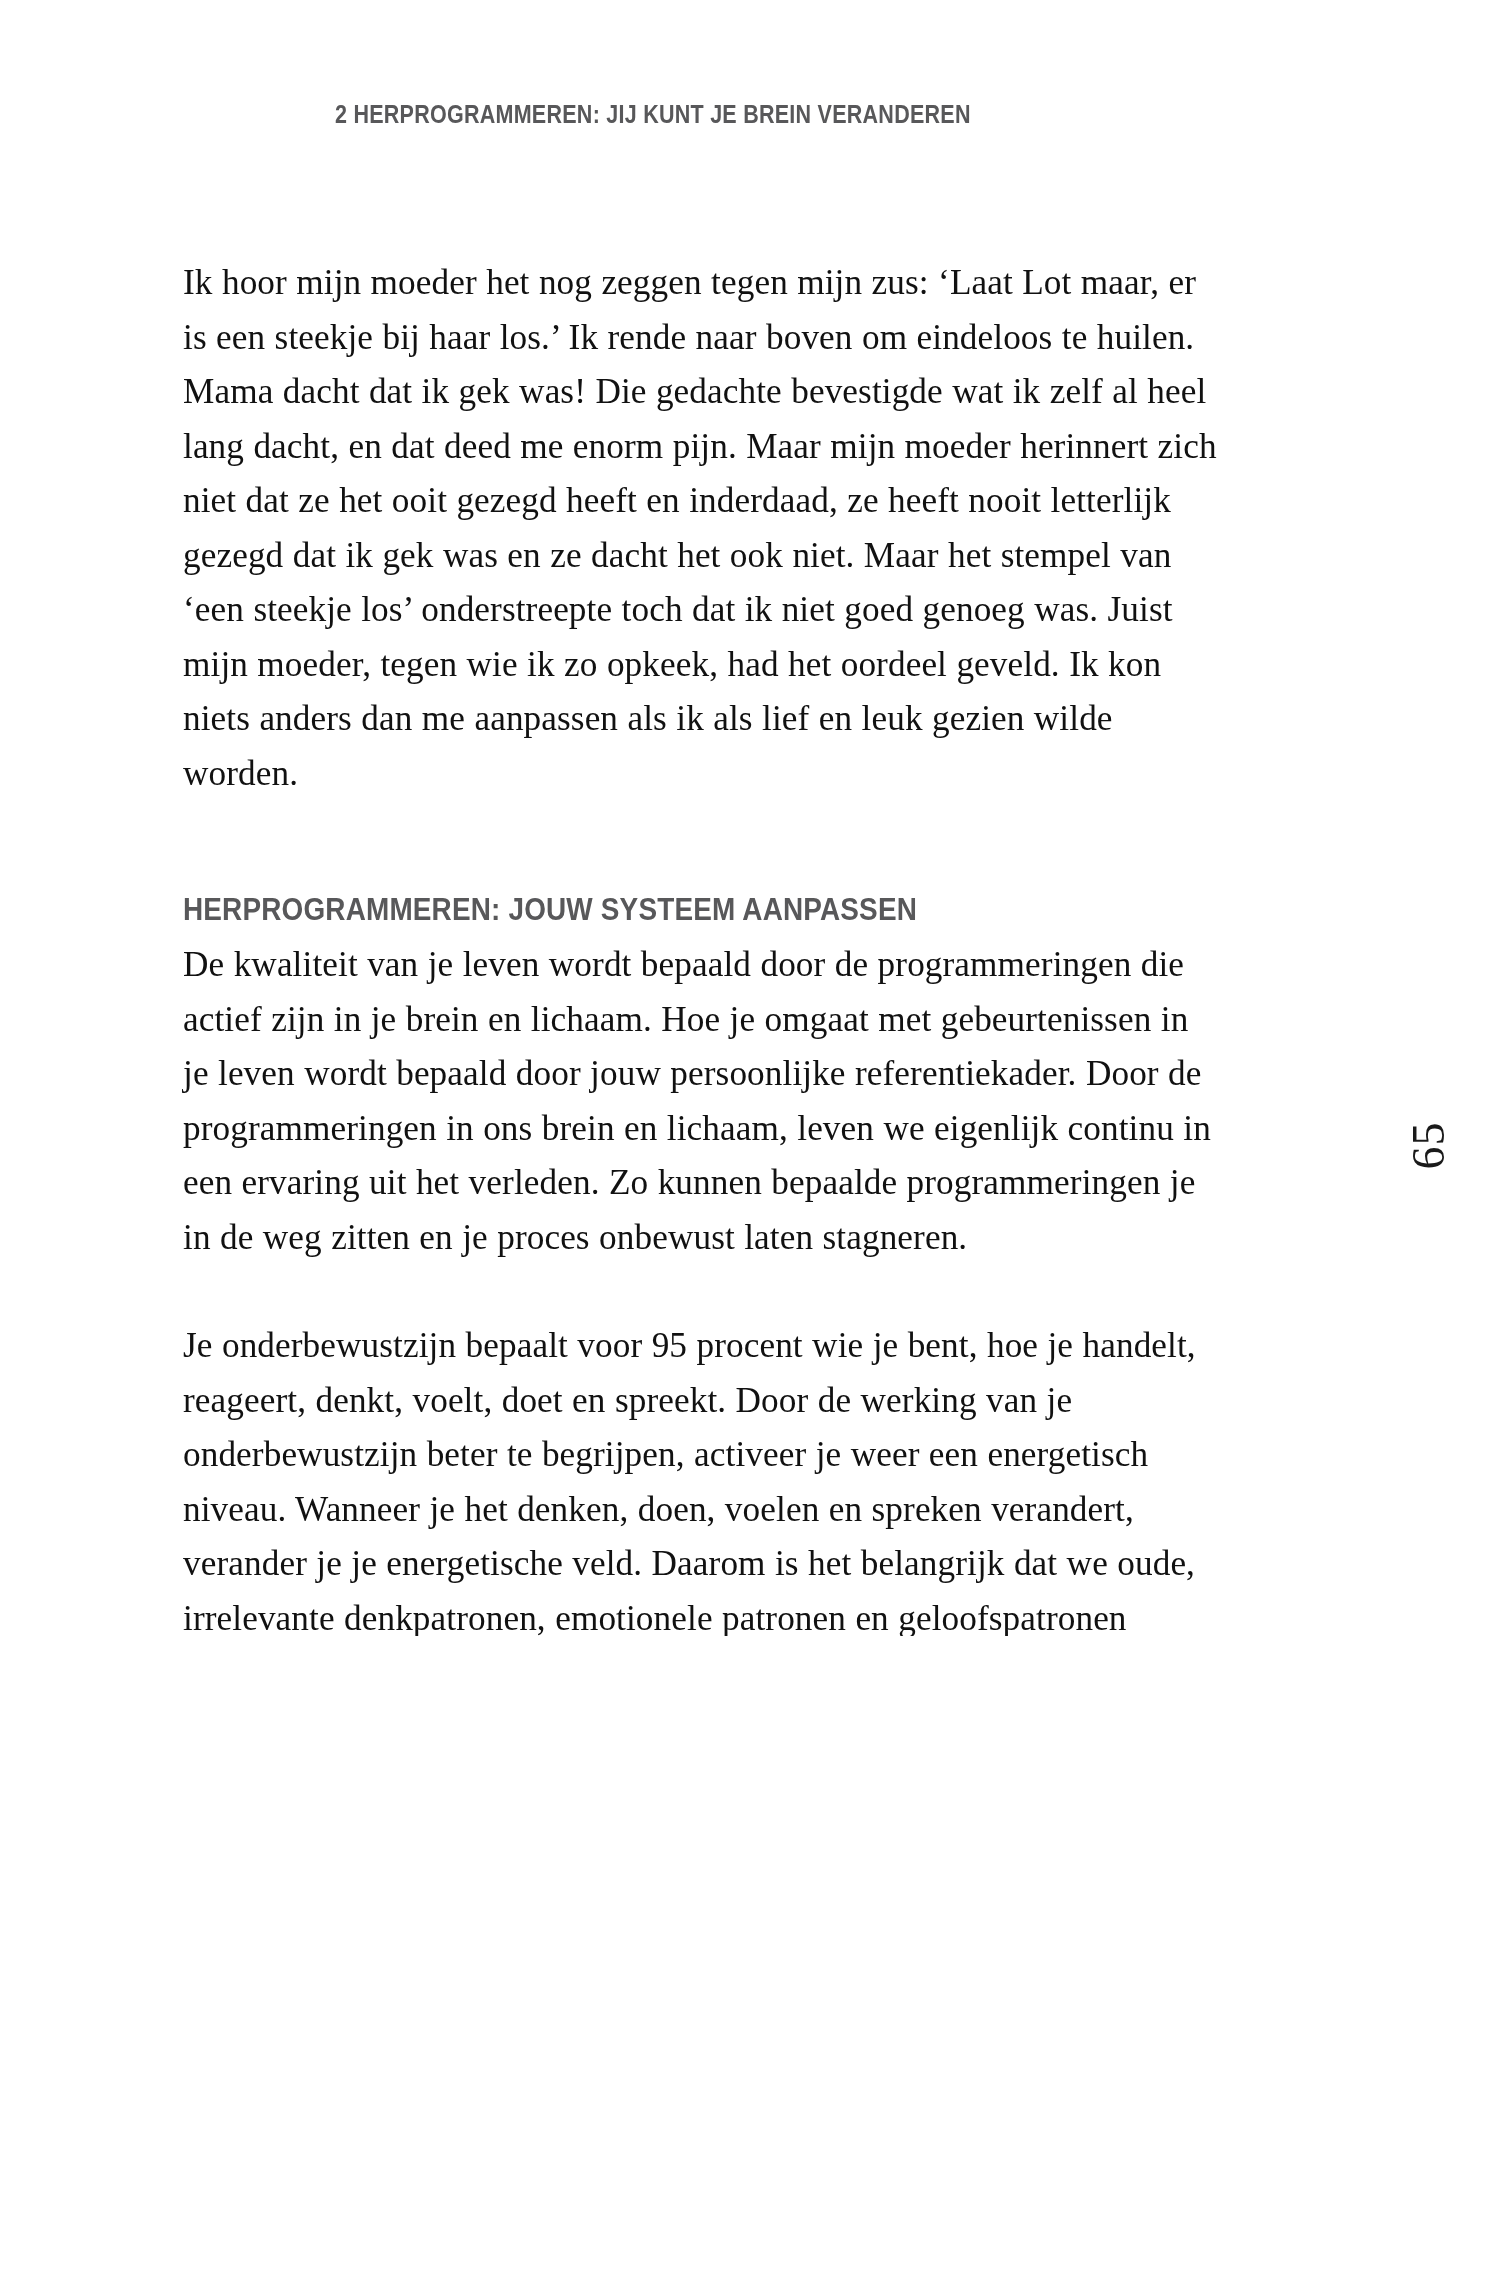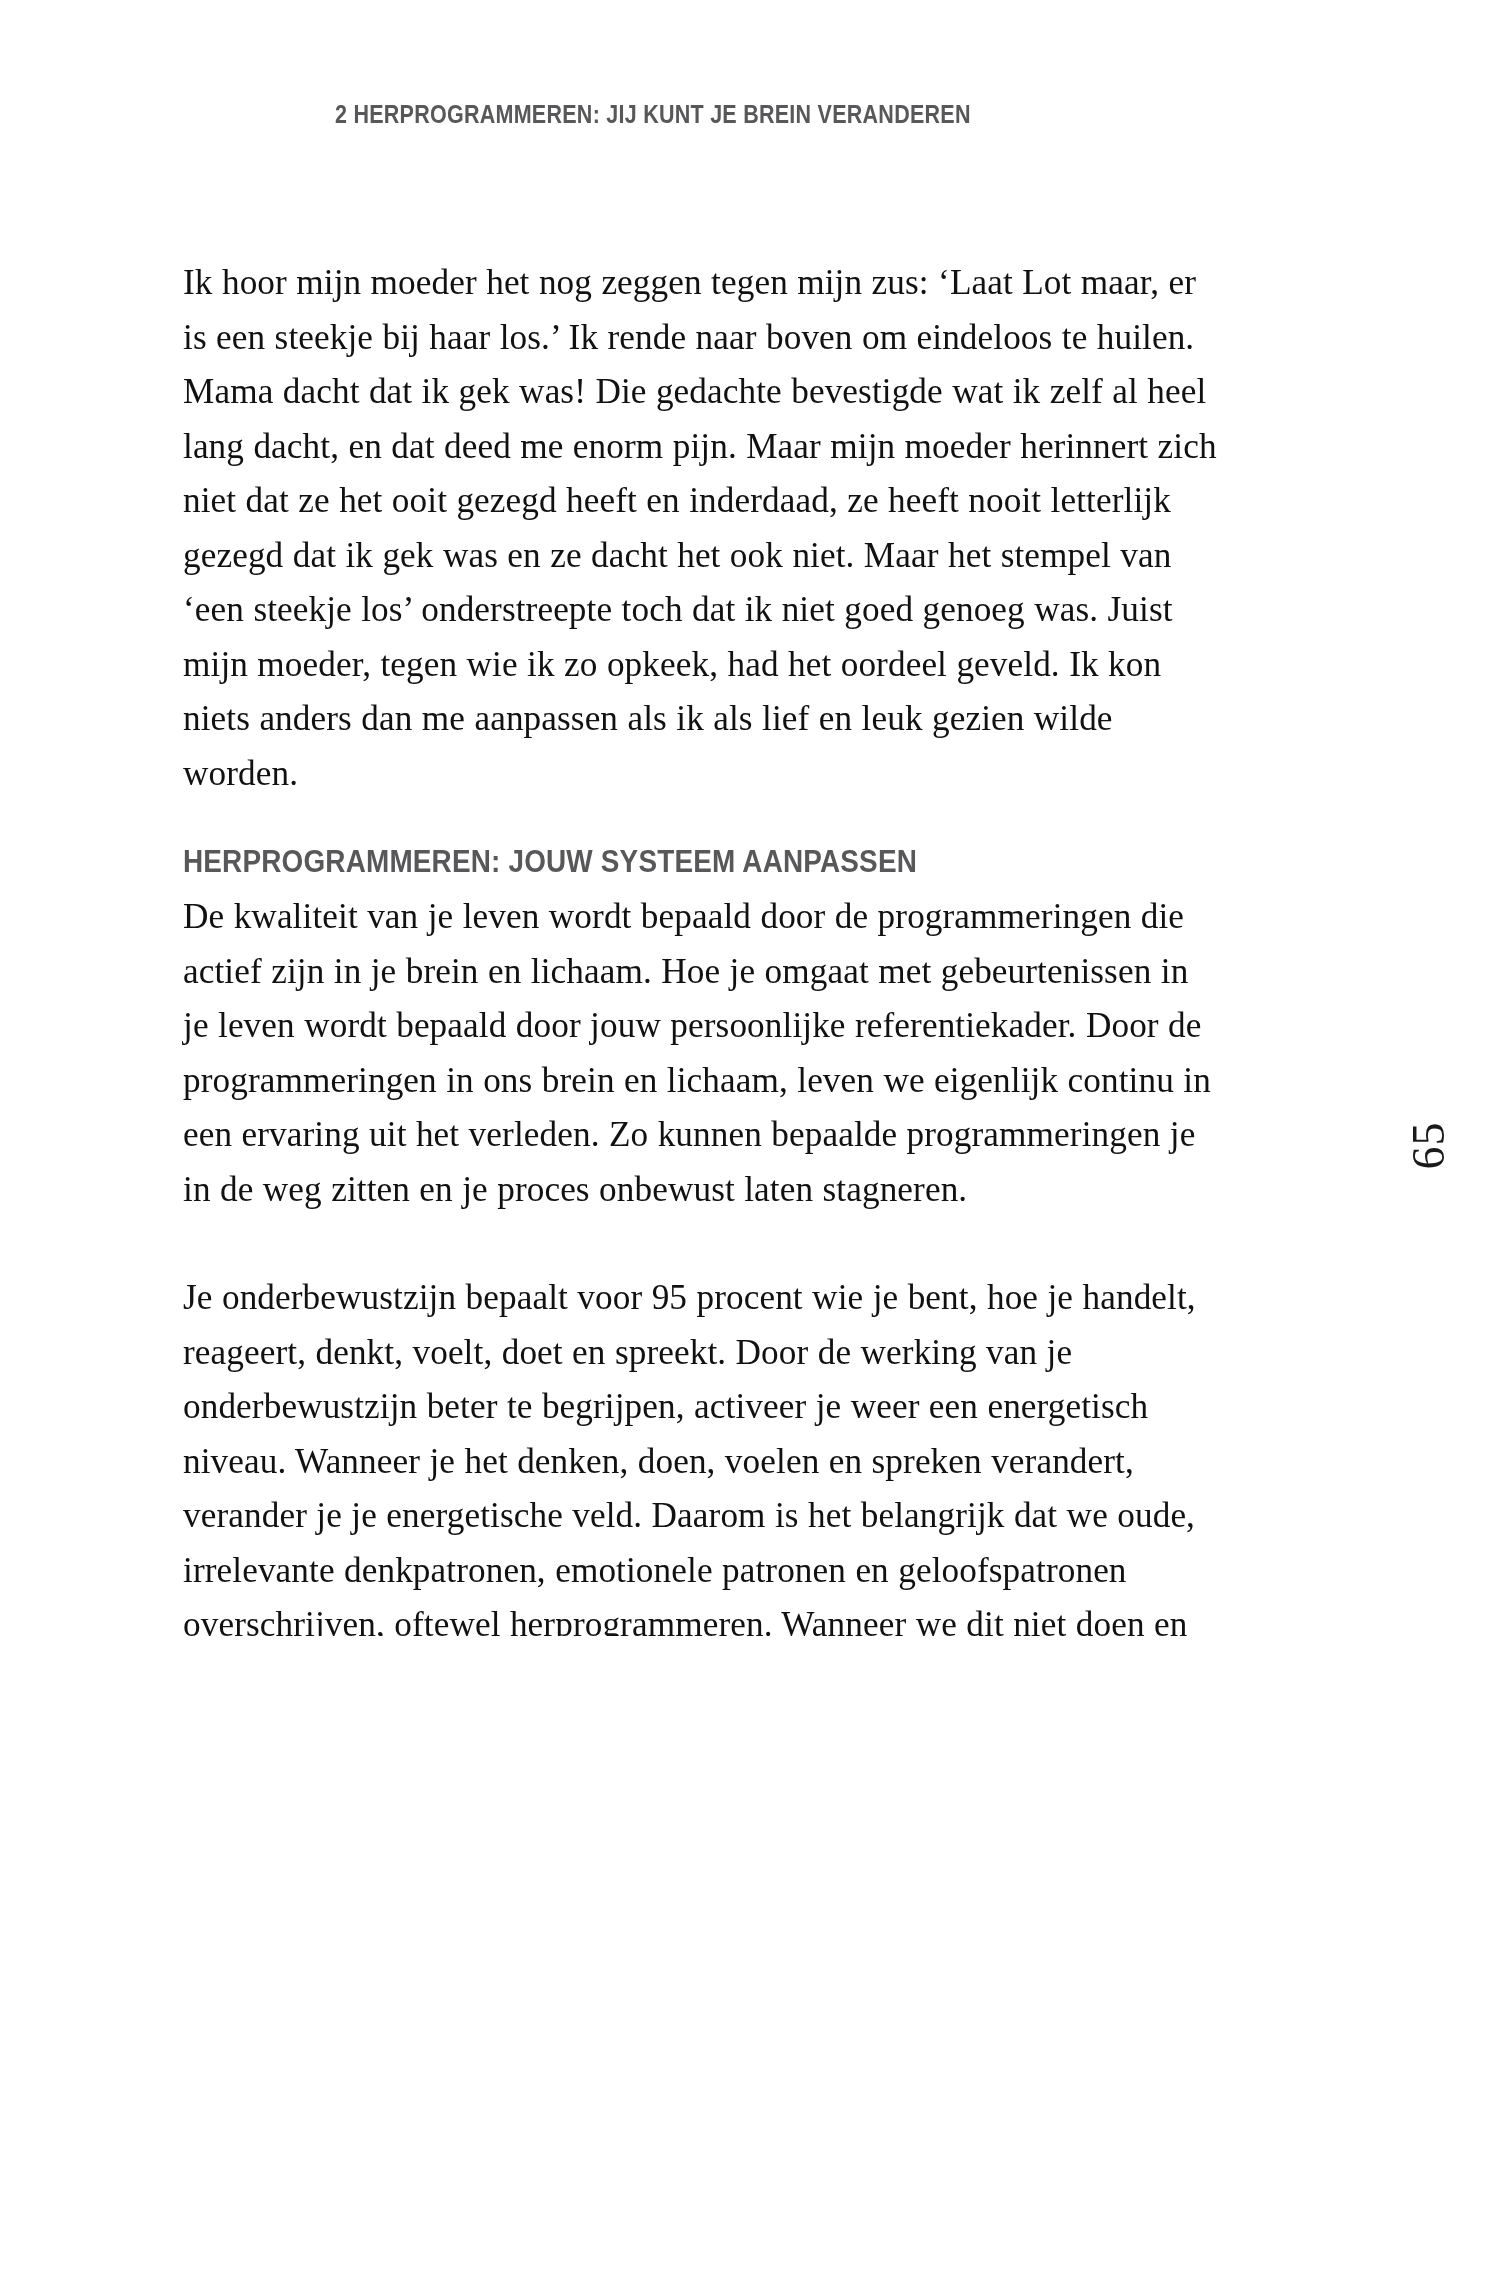--- a/index.html
+++ b/index.html
@@ -65,21 +65,21 @@
     font-size: 31px;
     letter-spacing: 0.2px;
     color: #58585a;
     margin: 0;
     transform: scaleX(0.90);
     transform-origin: left center;
     white-space: nowrap;
   }
 
   .heading-block {
-    margin-top: 44px;
+    margin-top: 92px;
     margin-bottom: 9px;
   }
 
   
   .folio {
     position: absolute;
     left: 1368px;
     top: 1090px;
     width: 120px;
     height: 110px;

